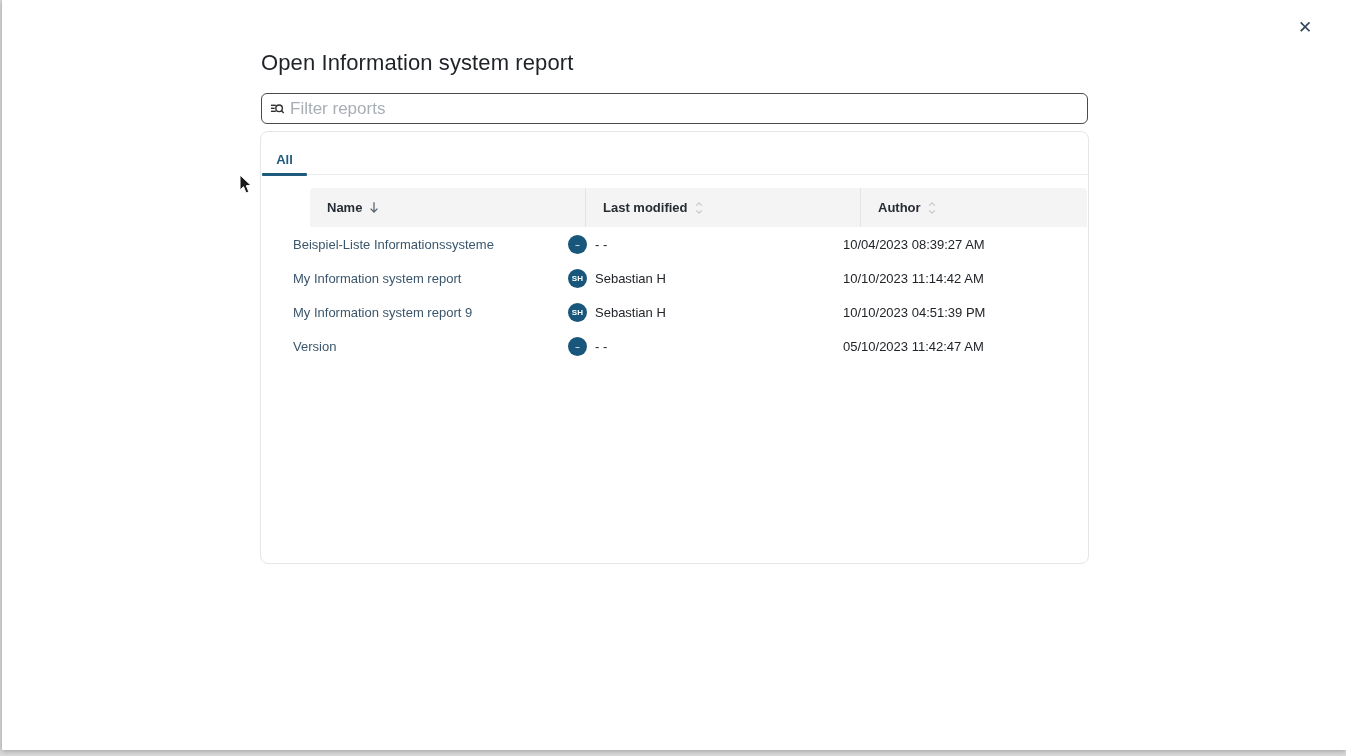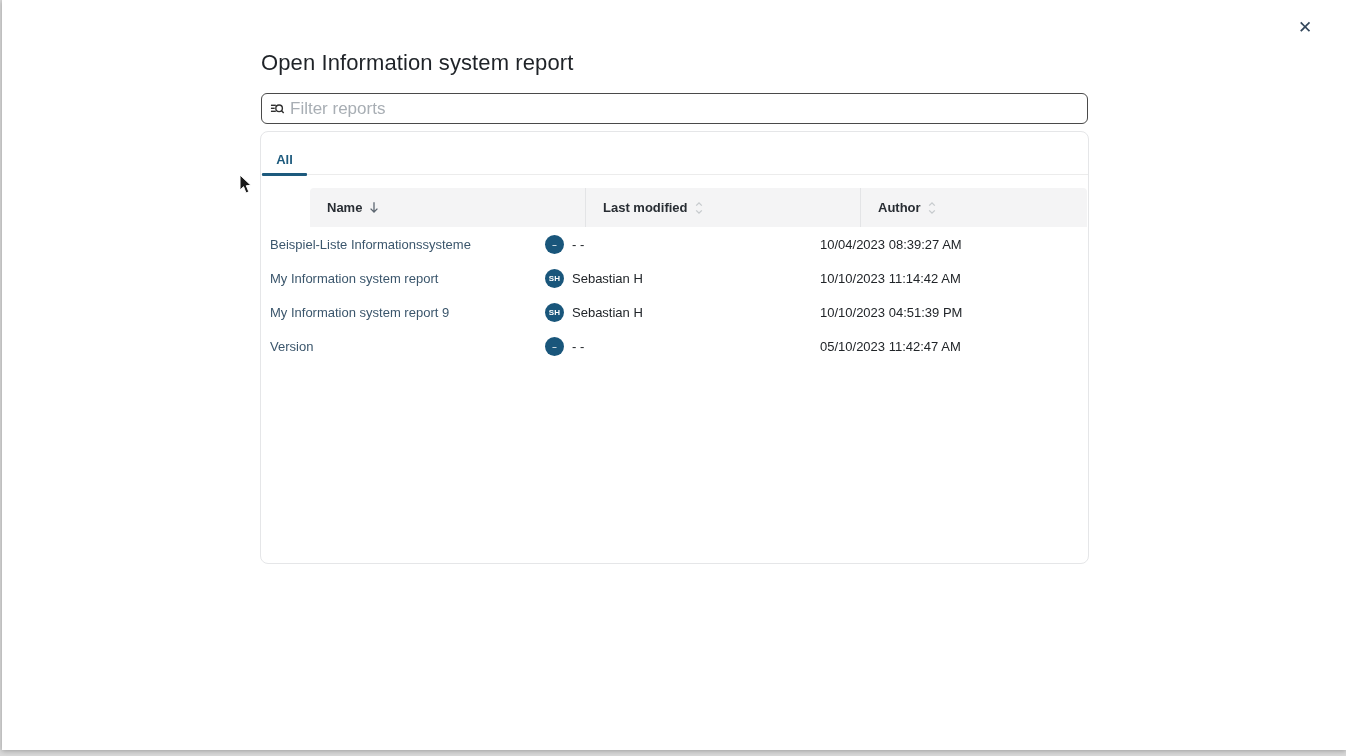--- a/index.html
+++ b/index.html
@@ -73,21 +73,21 @@
     padding-left:17px;
     font-weight:700; font-size:13px; color:#282d33;
   }
   .th + .th { border-left:1px solid #e3e4e6; }
   .sort-icon, .sort-arrow { display:block; flex:0 0 auto; }
   .trow {
     display:grid; grid-template-columns:275px 275px 1fr;
     height:34px; align-items:center; background:#fff;
     cursor:pointer;
   }
-  .cell { padding-left:8px; display:flex; align-items:center; }
+  .cell { padding-left:31px; display:flex; align-items:center; }
   .name-cell a {
     color:#3b566c; text-decoration:none; font-size:13px;
   }
   .author-cell { gap:8px; }
   .avatar {
     width:19px; height:19px; border-radius:50%;
     background:#19567b; color:#ffffff;
     display:flex; align-items:center; justify-content:center;
     font-size:8px; font-weight:700; letter-spacing:0.2px;
     flex:0 0 auto;

